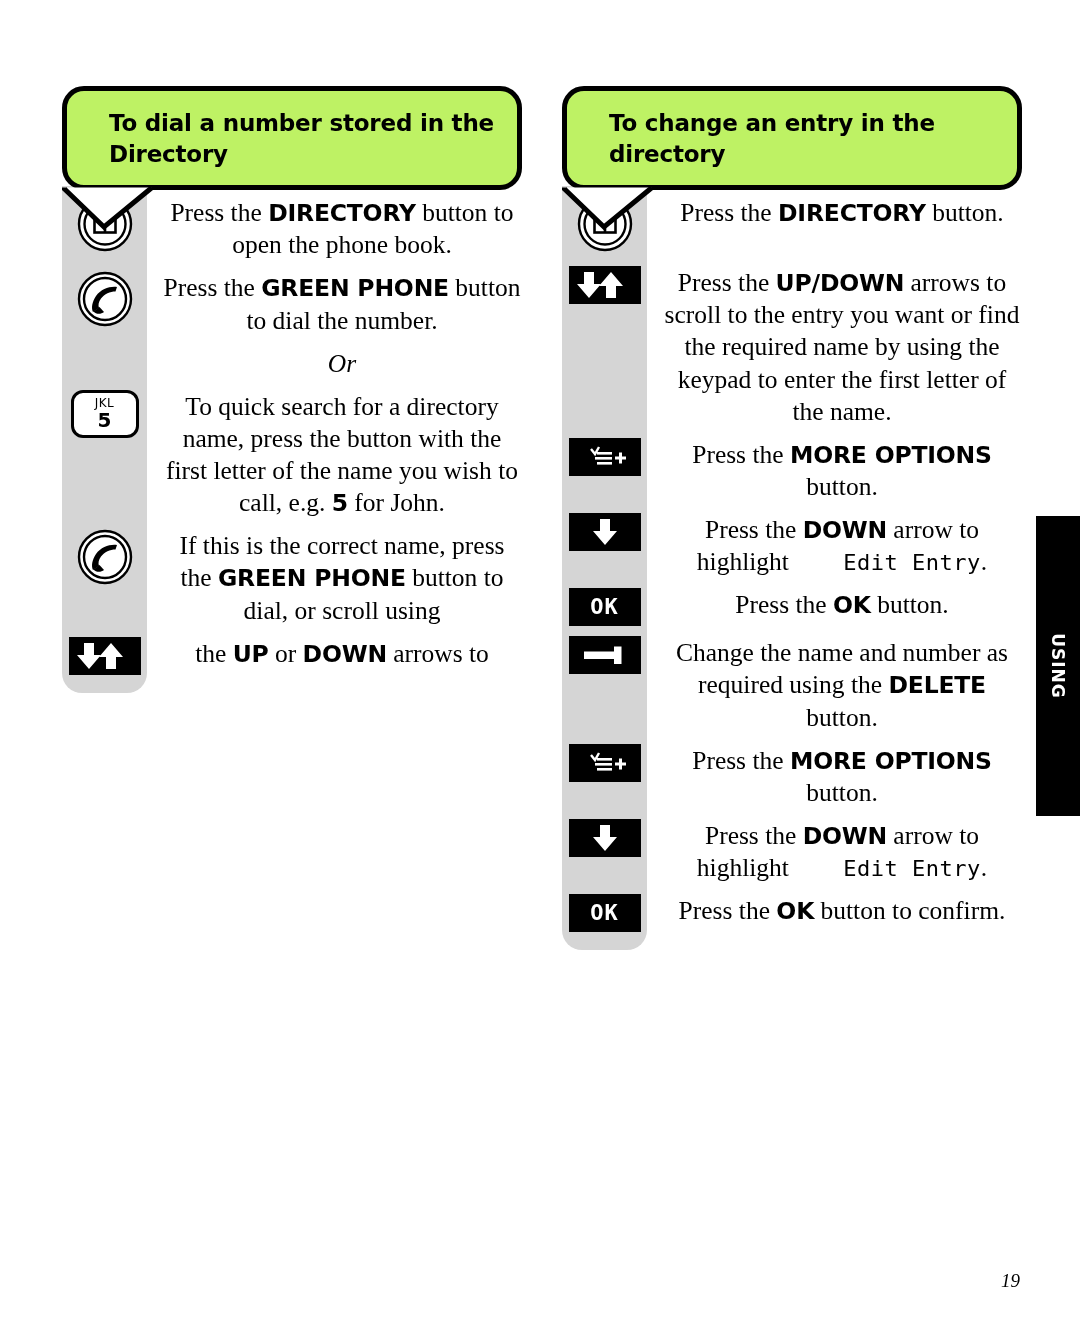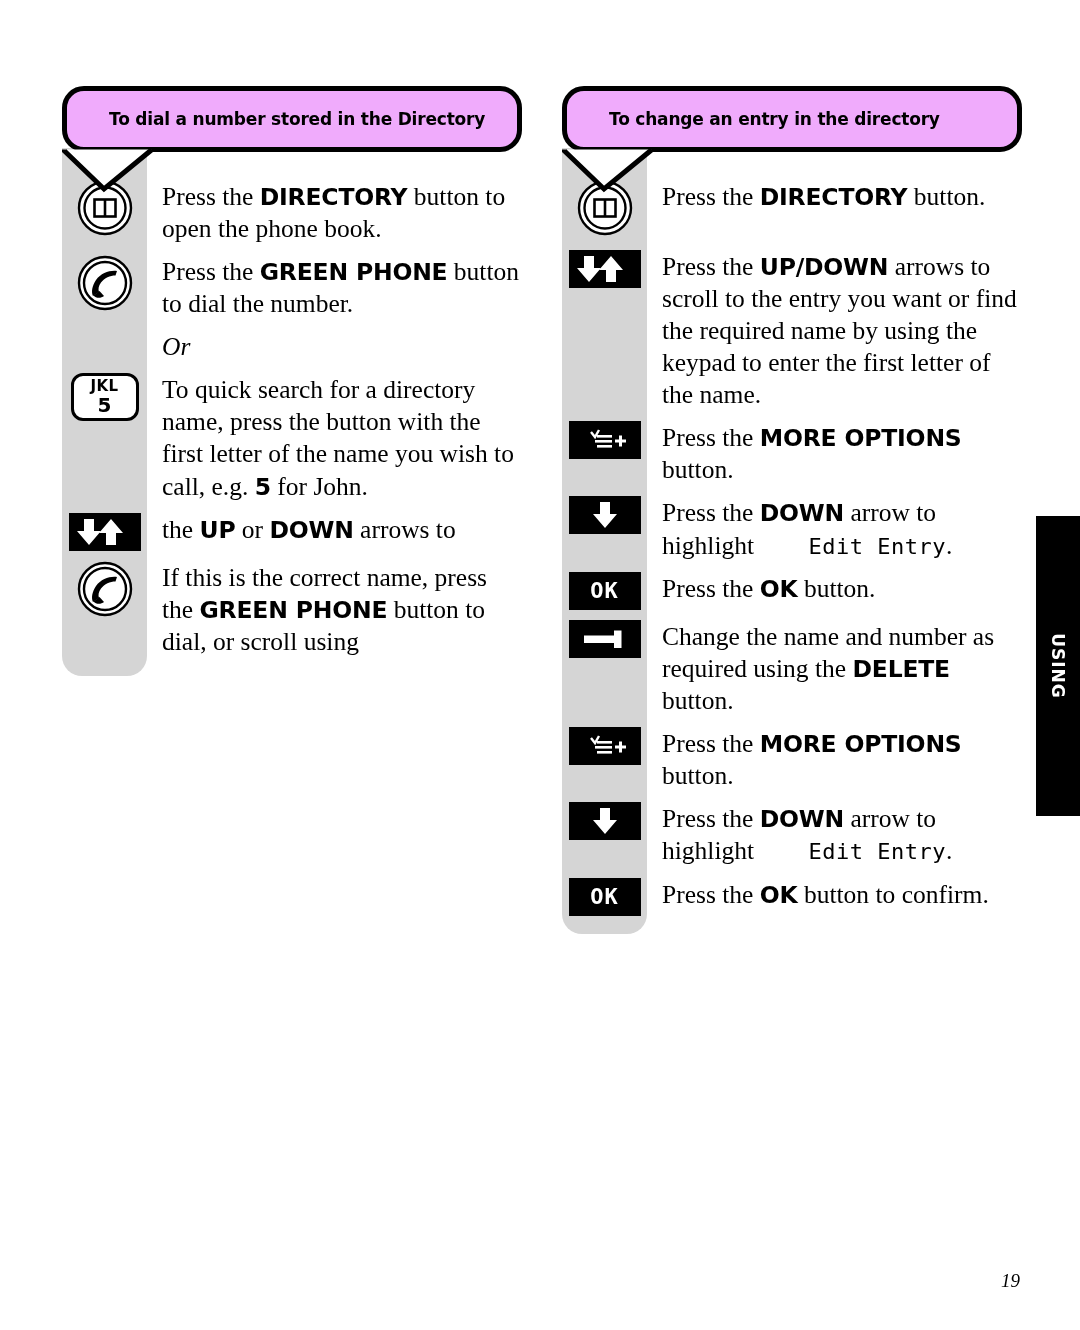--- a/index.html
+++ b/index.html
@@ -30,25 +30,25 @@
   .col-right { left: 562px; }
 
   
   .bubble-wrap {
     position: relative;
     z-index: 3;
   }
   .bubble {
     border: 5px solid #000;
     border-radius: 22px;
-    background: #f0abfc;
+    background: #bef264;
     padding: 17px 20px 16px 42px;
     font-family: "DejaVu Sans", sans-serif;
     font-weight: bold;
-    font-size: 17px;
+    font-size: 23px;
     line-height: 1.33;
     letter-spacing: -0.2px;
     color: #000;
     position: relative;
     box-sizing: border-box;
   }
   
   .bubble-tail {
     position: absolute;
     left: 0px;
@@ -56,23 +56,24 @@
     margin-top: -5px;
     width: 95px;
     height: 46px;
     overflow: visible;
   }
 
   
   .panel {
     position: relative;
     margin-top: -4px;
-    padding-top: 32px;
+    padding-top: 10px;
     padding-bottom: 18px;
     z-index: 1;
+    text-align: center;
   }
   .panel-bg {
     position: absolute;
     left: 0;
     top: 0;
     width: 85px;
     bottom: 0;
     background: #d5d5d5;
     border-bottom-left-radius: 20px;
     border-bottom-right-radius: 20px;
@@ -145,21 +146,21 @@
     border: 3px solid #000;
     border-radius: 12px;
     background: #fff;
     display: flex;
     flex-direction: column;
     align-items: center;
     justify-content: center;
     font-family: "DejaVu Sans", sans-serif;
     line-height: 1;
   }
-  .ic-key .k-letters { font-size: 15px; font-weight: bold; letter-spacing: 0.4px; }
+  .ic-key .k-letters { font-size: 12px; font-weight: normal; letter-spacing: 0.4px; }
   .ic-key .k-digit   { font-size: 20px; font-weight: bold; margin-top: 1px; }
 
   .lcdglyph {
     font-family: "DejaVu Sans Mono", monospace;
     color: #fff;
     font-size: 22px;
     font-weight: bold;
     letter-spacing: 1px;
     line-height: 1;
   }
@@ -244,41 +245,41 @@
                   <span class="ic-key">
                     <span class="k-letters">JKL</span>
                     <span class="k-digit">5</span>
                   </span>
                 </span>
               </div>
               <div class="step-text">To quick search for a directory name, press the button with the first letter of the name you wish to call, e.g. <b>5</b> for John.</div>
             </div>
             <div class="step">
               <div class="icon-cell">
-                <span class="ic">
-                  <span class="ic-blackbox">
-                    <svg width="68" height="34" viewBox="0 0 68 34">
-                      <path d="M13 4 h10 v12 h7 l-12 14 l-12 -14 h7 z" fill="#fff"></path>
-                      <path d="M45 30 h-10 v-12 h-7 l12 -14 l12 14 h-7 z" fill="#fff"></path>
-                    </svg>
-                  </span>
-                </span>
-              </div>
-              <div class="step-text">the <b>UP</b> or <b>DOWN</b> arrows to</div>
-            </div>
-            <div class="step">
-              <div class="icon-cell">
                 <span class="ic"><svg class="ic-round" viewBox="0 0 56 56">
                     <circle cx="28" cy="28" r="26" fill="#fff" stroke="#000" stroke-width="2.4"></circle>
                     <circle cx="28" cy="28" r="21" fill="#fff" stroke="#000" stroke-width="2.4"></circle>
                     <path d="M40 16 C33 15 24 18 19 25 C15 31 14 37 16 41 L22 37 C21 34 21.5 31 24 27.5 C27.5 23 33 20.5 38.5 20.5 Z" fill="#000"></path>
                     <path d="M16.5 40.5 C19 43.5 24 43.5 27 41 L22.5 36 Z" fill="#000"></path>
                   </svg></span>
               </div>
               <div class="step-text">If this is the correct name, press the <b>GREEN PHONE</b> button to dial, or scroll using</div>
+            </div>
+            <div class="step">
+              <div class="icon-cell">
+                <span class="ic">
+                  <span class="ic-blackbox">
+                    <svg width="68" height="34" viewBox="0 0 68 34">
+                      <path d="M13 4 h10 v12 h7 l-12 14 l-12 -14 h7 z" fill="#fff"></path>
+                      <path d="M45 30 h-10 v-12 h-7 l12 -14 l12 14 h-7 z" fill="#fff"></path>
+                    </svg>
+                  </span>
+                </span>
+              </div>
+              <div class="step-text">the <b>UP</b> or <b>DOWN</b> arrows to</div>
             </div>
           </div>
         </div>
       </div>
       <div class="column col-right">
         <div class="bubble-wrap">
           <div class="bubble">To change an entry in the directory</div>
           <div class="bubble-tail"><svg width="95" height="46" viewBox="0 0 95 46">
               <path d="M2.5 2.5 L2.5 4 L42 42 L90 2.5" fill="#fff" stroke="#000" stroke-width="5" stroke-linejoin="miter" stroke-linecap="butt"></path>
             </svg></div>

